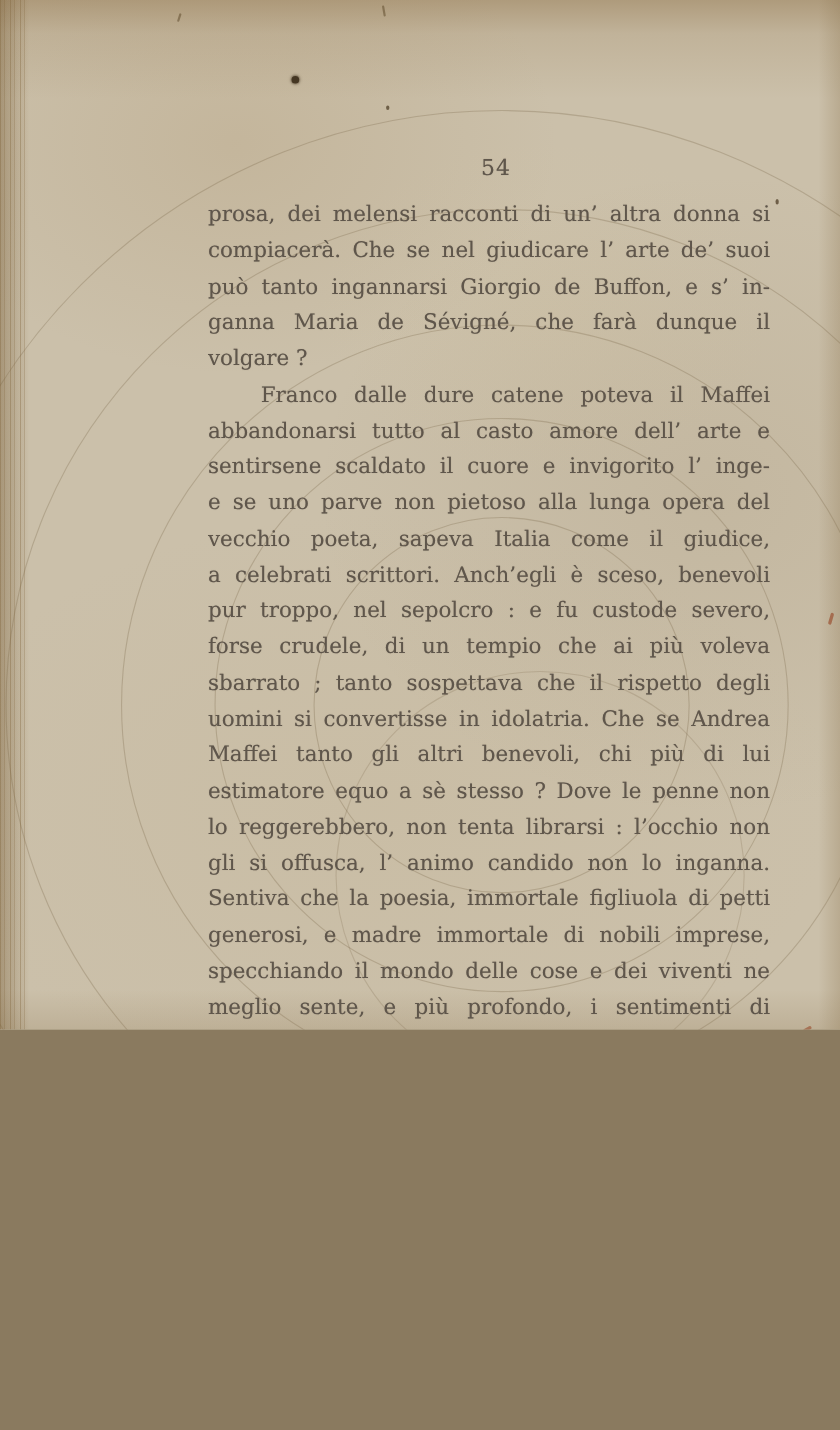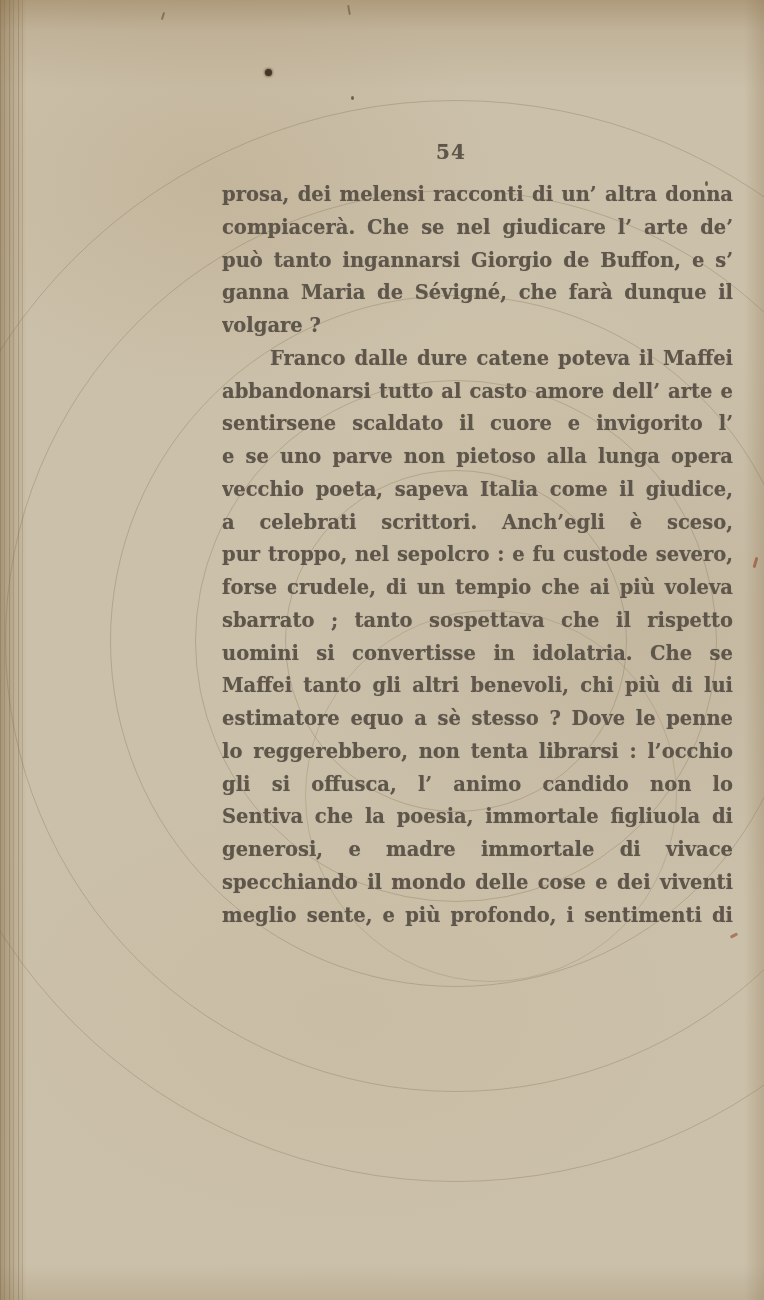--- a/index.html
+++ b/index.html
@@ -7,24 +7,23 @@
     --ink: #5f564b;
   }
   html, body { margin: 0; padding: 0; }
   body {
     font-family: "DejaVu Serif", "Liberation Serif", serif;
     background: #8a7a5f;
   }
   .page {
     position: relative;
     width: 764px;
-    height: 1300px;
+    height: 936px;
     background: var(--paper);
     overflow: hidden;
-    font-weight: bold;
   }
   
   .mottle {
     position: absolute; inset: 0;
     background:
       radial-gradient(420px 300px at 28% 14%, rgba(167,140,98,0.20), rgba(167,140,98,0) 70%),
       radial-gradient(520px 420px at 85% 48%, rgba(128,106,72,0.10), rgba(128,106,72,0) 70%),
       radial-gradient(600px 380px at 45% 78%, rgba(190,170,132,0.14), rgba(190,170,132,0) 70%),
       radial-gradient(300px 220px at 65% 30%, rgba(210,196,164,0.25), rgba(210,196,164,0) 70%);
     pointer-events: none;
@@ -84,21 +83,21 @@
     position: absolute;
     left: 205px; top: 140px; width: 492px;
     text-align: center;
     font-size: 20px;
     color: var(--ink);
     letter-spacing: 1px;
     text-shadow: 0 0 0.7px rgba(95,86,75,0.55);
   }
   .text-block {
     position: absolute;
-    left: 222px; top: 179px; width: 511px;
+    left: 189px; top: 179px; width: 511px;
     color: var(--ink);
     font-size: 19.5px;
     text-shadow: 0 0 0.7px rgba(95,86,75,0.50);
   }
   .text-block .line {
     height: 32.75px;
     line-height: 32.75px;
     text-align: justify;
     text-align-last: justify;
     white-space: normal;
@@ -149,17 +148,17 @@
       <div class="line">a celebrati scrittori. Anch’egli è sceso, benevoli</div>
       <div class="line">pur troppo, nel sepolcro : e fu custode severo,</div>
       <div class="line">forse crudele, di un tempio che ai più voleva</div>
       <div class="line">sbarrato ; tanto sospettava che il rispetto degli</div>
       <div class="line">uomini si convertisse in idolatria. Che se Andrea</div>
       <div class="line">Maffei tanto gli altri benevoli, chi più di lui</div>
       <div class="line">estimatore equo a sè stesso ? Dove le penne non</div>
       <div class="line">lo reggerebbero, non tenta librarsi : l’occhio non</div>
       <div class="line">gli si offusca, l’ animo candido non lo inganna.</div>
       <div class="line">Sentiva che la poesia, immortale figliuola di petti</div>
-      <div class="line">generosi, e madre immortale di vivace imprese,</div>
+      <div class="line">generosi, e madre immortale di nobili imprese,</div>
       <div class="line">specchiando il mondo delle cose e dei viventi ne</div>
       <div class="line">meglio sente, e più profondo, i sentimenti di</div>
     </div>
 </div>
 
 </body></html>

